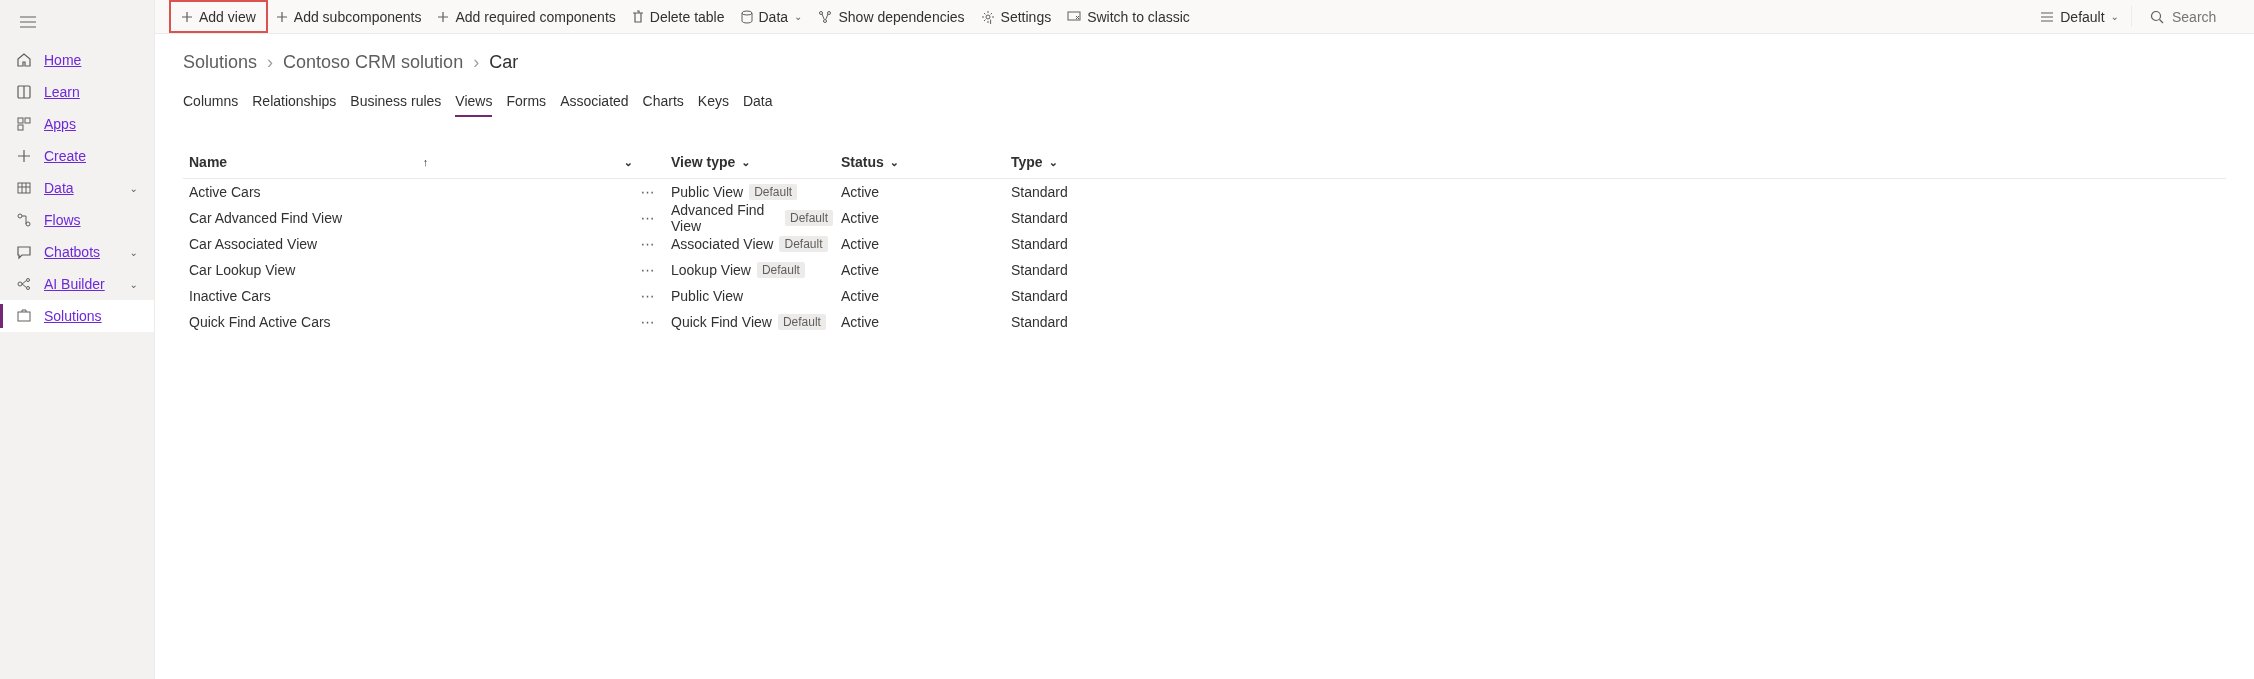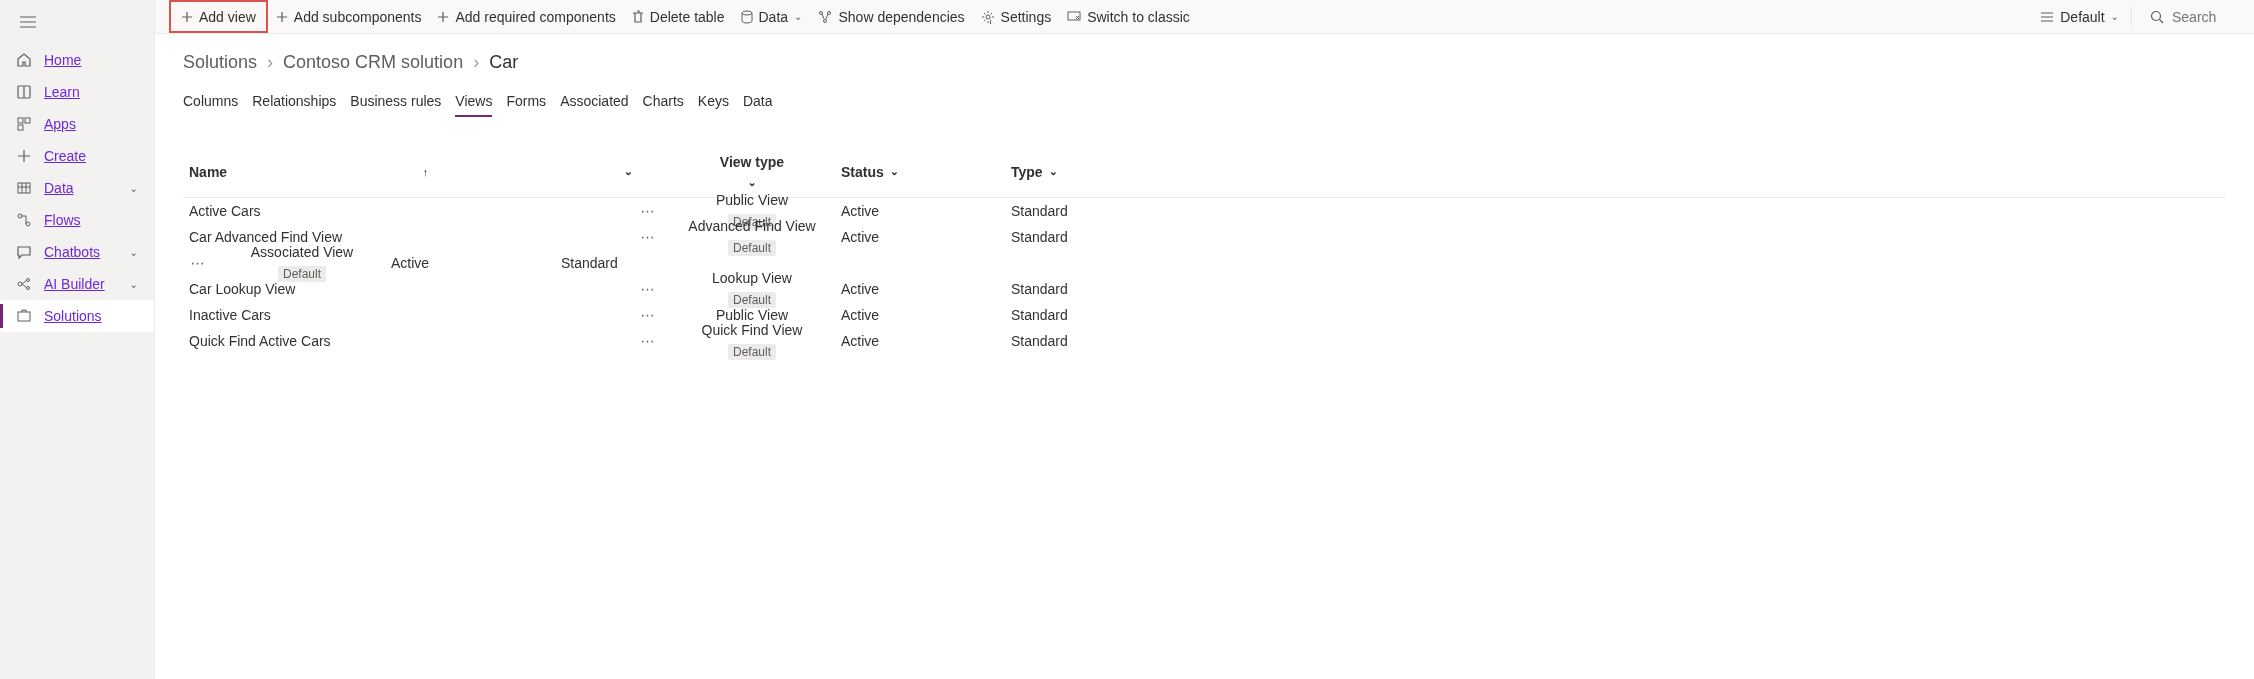--- a/index.html
+++ b/index.html
@@ -34,21 +34,21 @@
   .breadcrumb .bc-current { color:#323130; font-weight:400;}
   .tabs { display:flex; gap:14px; margin-top:20px; border-bottom:1px solid transparent;}
   .tab { padding-bottom:6px; cursor:pointer; font-size:14px; color:#323130;}
   .tab.active { border-bottom:2px solid #742774;}
   
   .grid { margin-top:28px;}
   .gh-row { display:flex; padding:8px 0; border-bottom:1px solid #edebe9; font-weight:600; color:#323130; font-size:14px;}
   .g-row { display:flex; align-items:center; height:26px; font-size:14px;}
   .col-name { width:450px; padding-left:6px; display:flex; align-items:center;justify-content:space-between;}
   .col-actions { width:30px; text-align:center; color:#605e5c; letter-spacing:1px;}
-  .col-viewtype { width:170px; padding-left:8px; display:flex; align-items:center; gap:6px;flex-direction:column;}
+  .col-viewtype { width:170px; padding-left:8px; display:flex; align-items:center; gap:6px;}
   .col-status { width:170px; padding-left:8px;}
   .col-type { width:170px; padding-left:8px;}
   .badge { background:#edebe9; color:#605e5c; font-size:12px; padding:1px 5px; border-radius:2px;}
   .header-sort { display:inline-flex; align-items:center; gap:6px;}
   .sort-arrow { font-size:11px;}
   svg { display:block;}
 </style>
 </head>
 <body>
 
@@ -309,20 +309,23 @@
               </div>
               <div class="col-actions">⋯</div>
               <div class="col-viewtype">
                 <span>Advanced Find View</span>
                 <span class="badge">Default</span>
               </div>
               <div class="col-status"><span>Active</span></div>
               <div class="col-type"><span>Standard</span></div>
             </div>
             <div class="g-row">
+              <div class="col-name">
+                <span>Car Associated View</span>
+              </div>
               <div class="col-actions">⋯</div>
               <div class="col-viewtype">
                 <span>Associated View</span>
                 <span class="badge">Default</span>
               </div>
               <div class="col-status"><span>Active</span></div>
               <div class="col-type"><span>Standard</span></div>
             </div>
             <div class="g-row">
               <div class="col-name">

